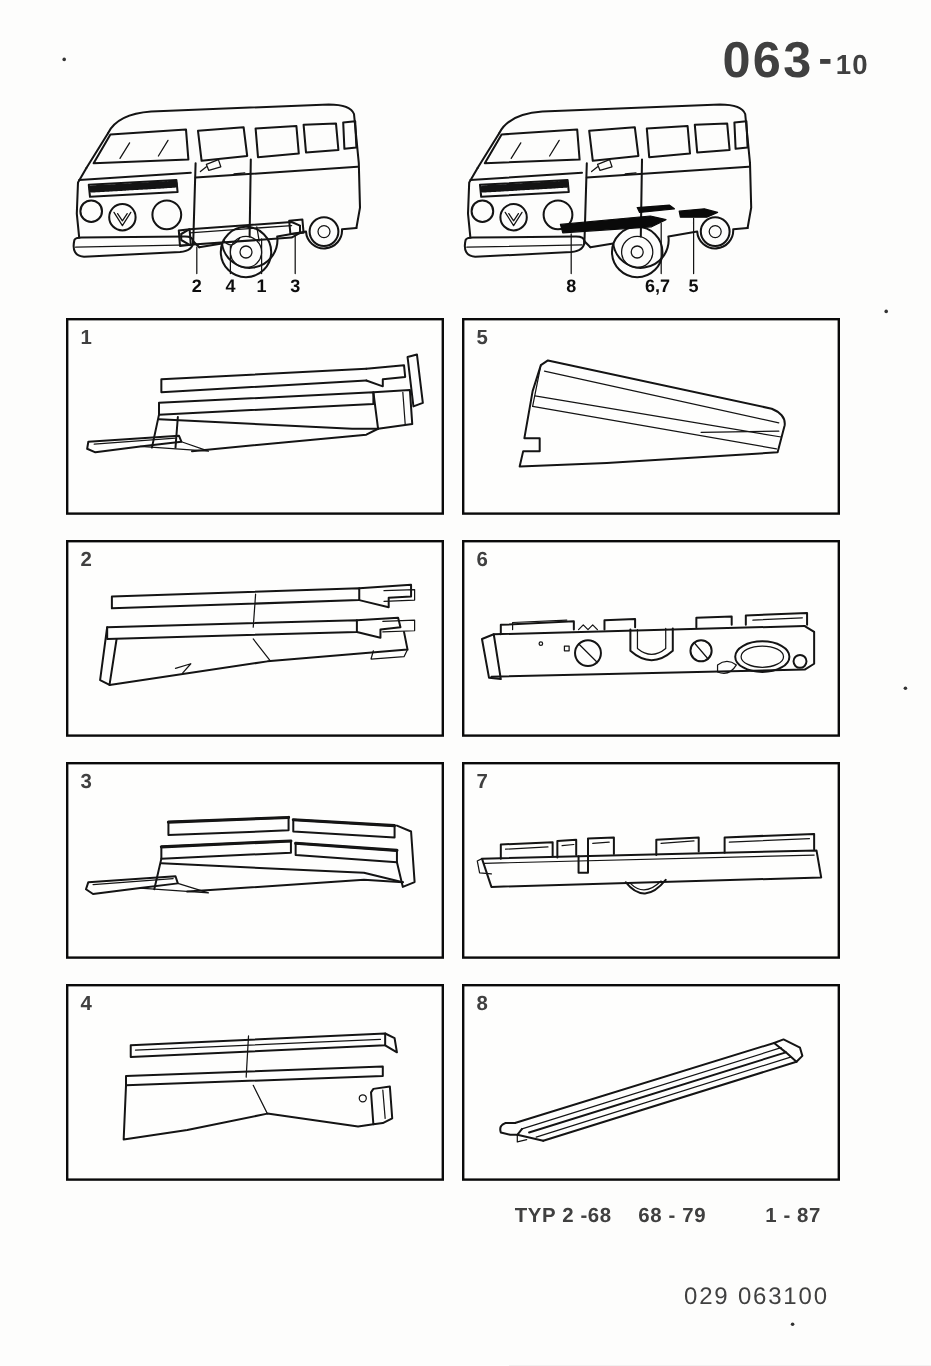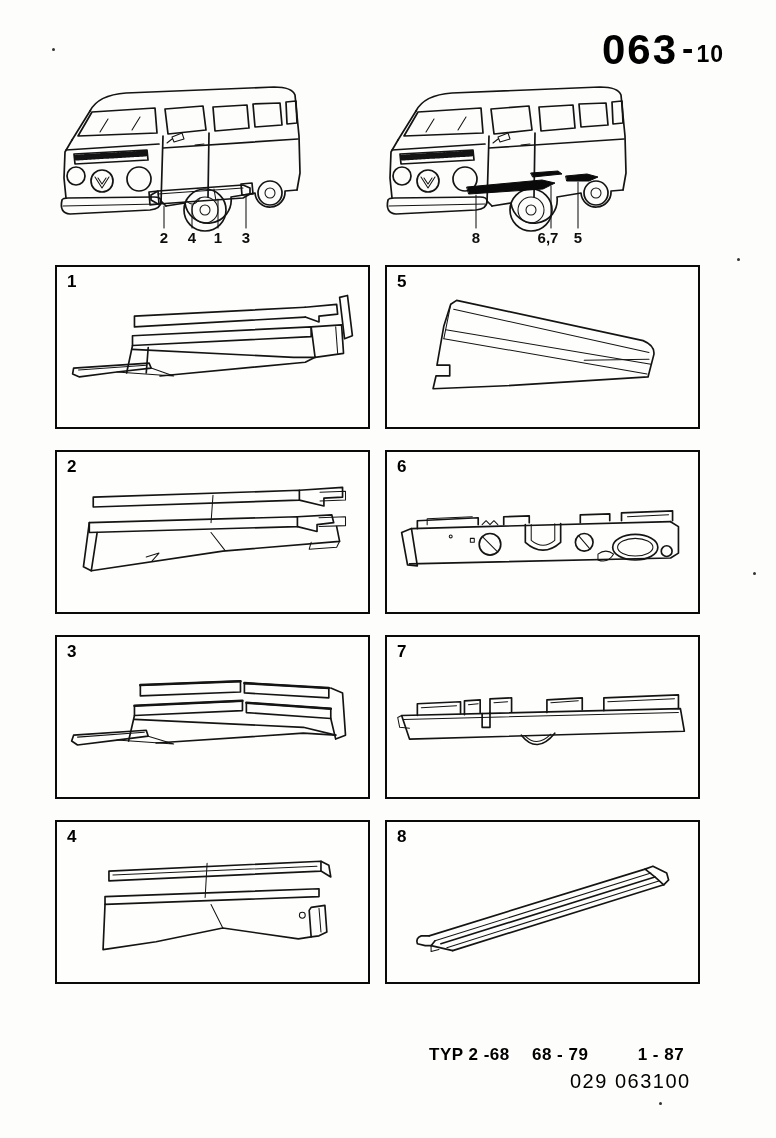--- a/index.html
+++ b/index.html
@@ -1,18 +1,18 @@
 <!DOCTYPE html>
 <html><head>
 <meta charset="utf-8">
 <style>
   html,body{margin:0;padding:0;background:#e8e8e8;}
   .page{
     position:relative;width:776px;height:1138px;margin:0 auto;
-    background:#fdfdfc;overflow:hidden;color:#000000;
+    background:#fdfdfc;overflow:hidden;color:#404040;
     font-family:"Liberation Sans",sans-serif;
   }
   
   .pagecode{position:absolute;top:26px;right:52px;font-weight:bold;white-space:nowrap;}
   .pagecode .main{font-size:42px;letter-spacing:2px;}
   .pagecode .dash{font-size:34px;vertical-align:4px;margin:0 3px 0 4px;}
   .pagecode .suffix{font-size:23px;vertical-align:2px;letter-spacing:1px;}
 
   
   .van{position:absolute;width:292px;height:175px;}
@@ -32,21 +32,21 @@
   .grid{
     position:absolute;left:55px;top:265px;
     display:grid;grid-template-columns:315px 315px;grid-template-rows:repeat(4,164px);
     column-gap:15px;row-gap:21px;grid-auto-flow:column;
   }
   .panel{position:relative;border:2px solid #0a0a0a;background:#fefefd;box-sizing:border-box;}
   .panel-num{position:absolute;left:10px;top:5px;font-size:17px;font-weight:bold;z-index:2;}
   .panel svg{position:absolute;left:0;top:0;width:100%;height:100%;}
 
   
-  .caption{position:absolute;top:1003px;left:429px;font-size:17px;font-weight:bold;letter-spacing:.5px;white-space:nowrap;margin-top:42px;}
+  .caption{position:absolute;top:1003px;left:429px;font-size:17px;font-weight:bold;letter-spacing:.5px;white-space:nowrap;}
   .caption .seg2{margin-left:17px;}
   .caption .seg3{margin-left:44px;}
   .doccode{position:absolute;top:1070px;left:570px;font-size:20px;letter-spacing:1.5px;}
 
   .speck{position:absolute;width:3px;height:3px;background:#333;border-radius:50%;}
 </style>
 </head>
 <body>
 
 <div class="page">

